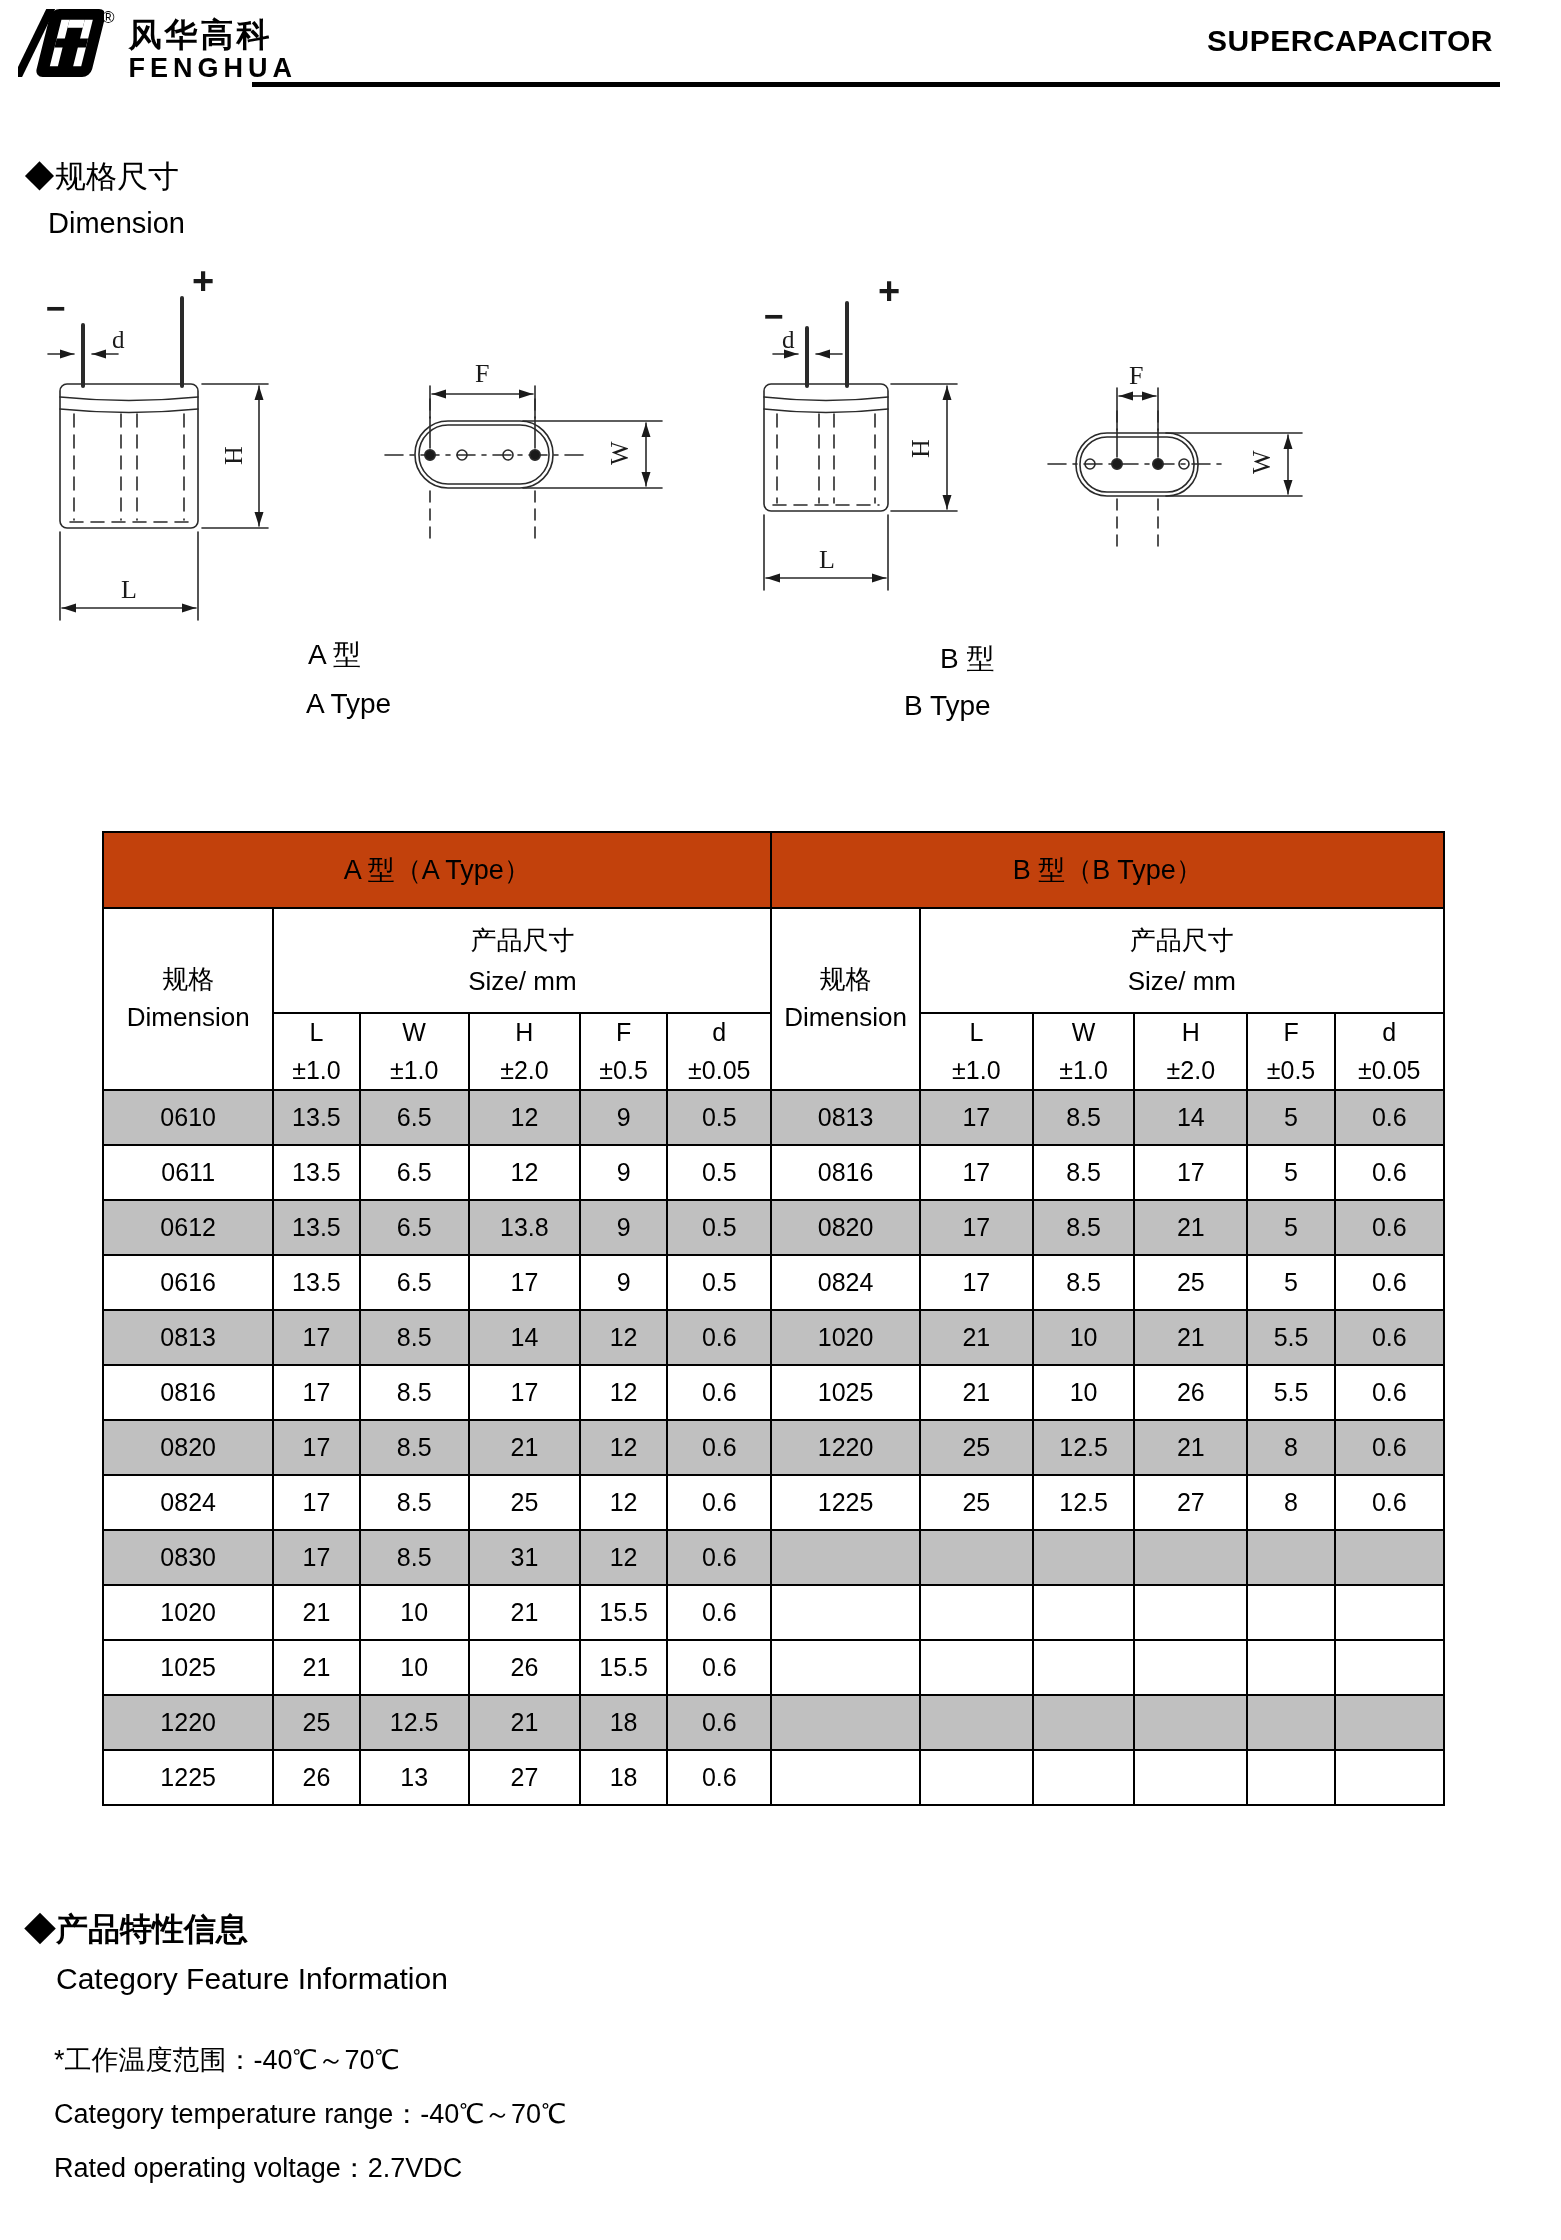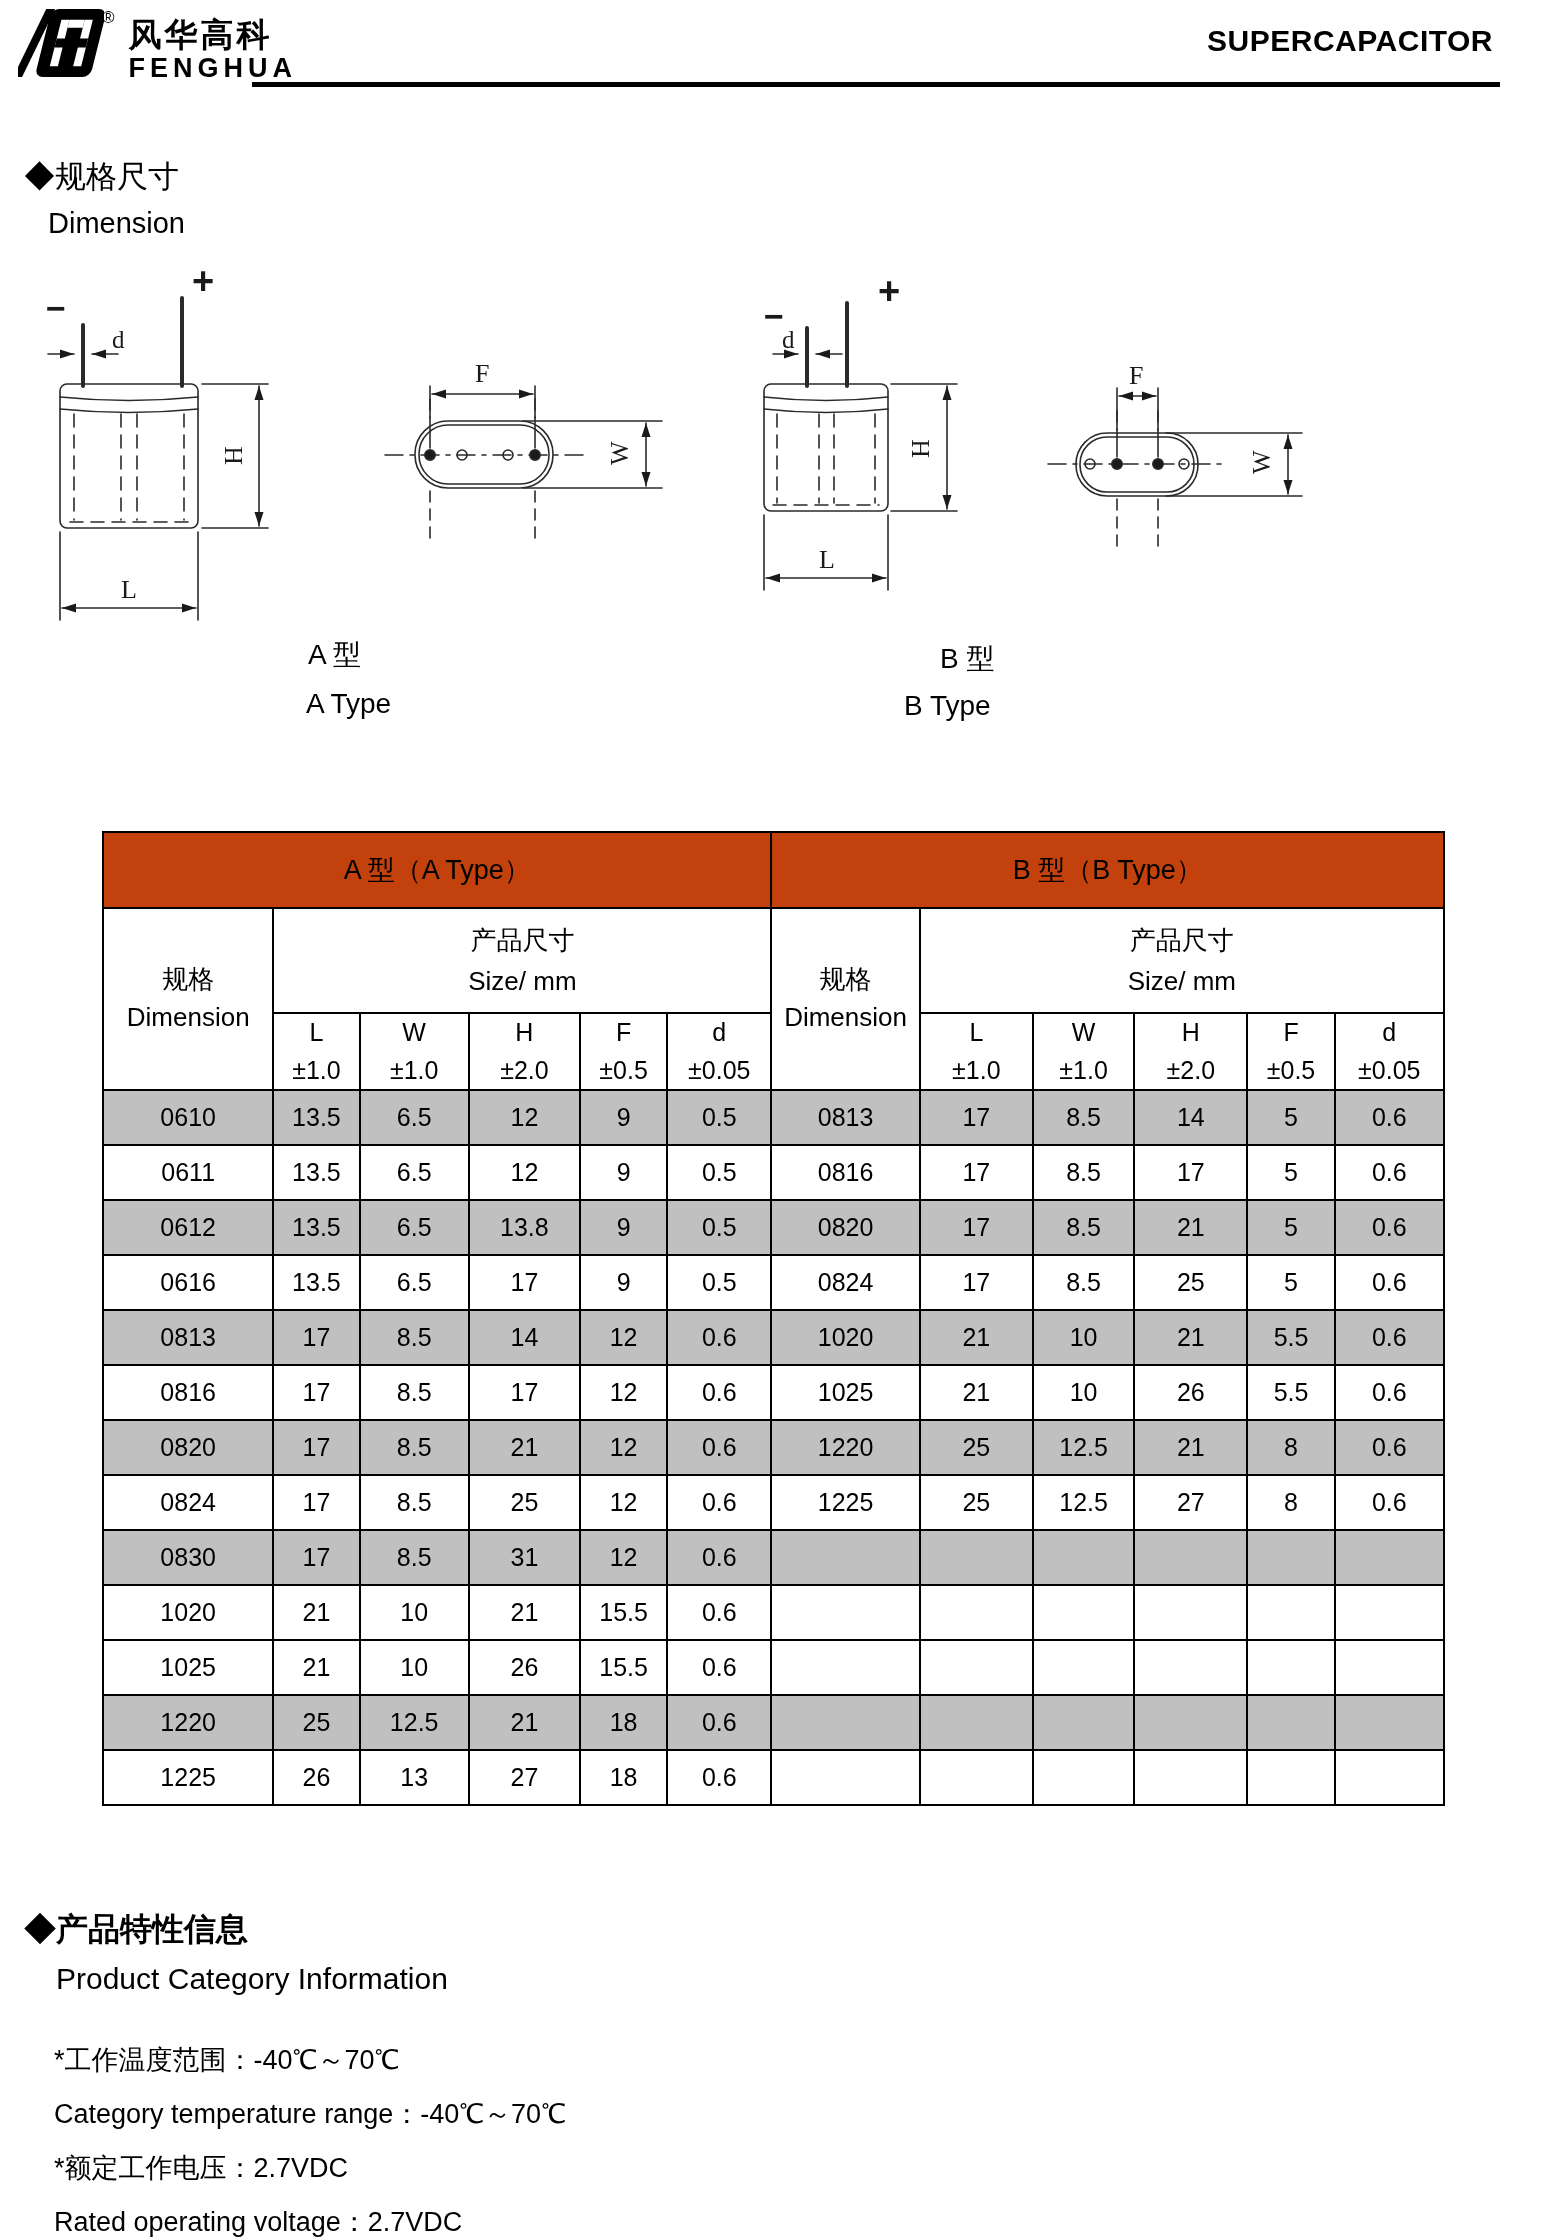--- a/index.html
+++ b/index.html
@@ -481,21 +481,20 @@
             <td></td>
             <td></td>
             <td></td>
             <td></td>
           </tr>
         </tbody>
     </table>
   </div>
 
   <div class="abs sec2-cn">◆产品特性信息</div>
-  <div class="abs sec2-en">Product Category Information</div>
+  <div class="abs sec2-en">Category Feature Information</div>
   <div class="abs feature-lines">
     <div class="feature-line">*工作温度范围：-40℃～70℃</div>
     <div class="feature-line">Category temperature range：-40℃～70℃</div>
-    <div class="feature-line">*额定工作电压：2.7VDC</div>
     <div class="feature-line">Rated operating voltage：2.7VDC</div>
   </div>
 
 </div>
 
 </body></html>

